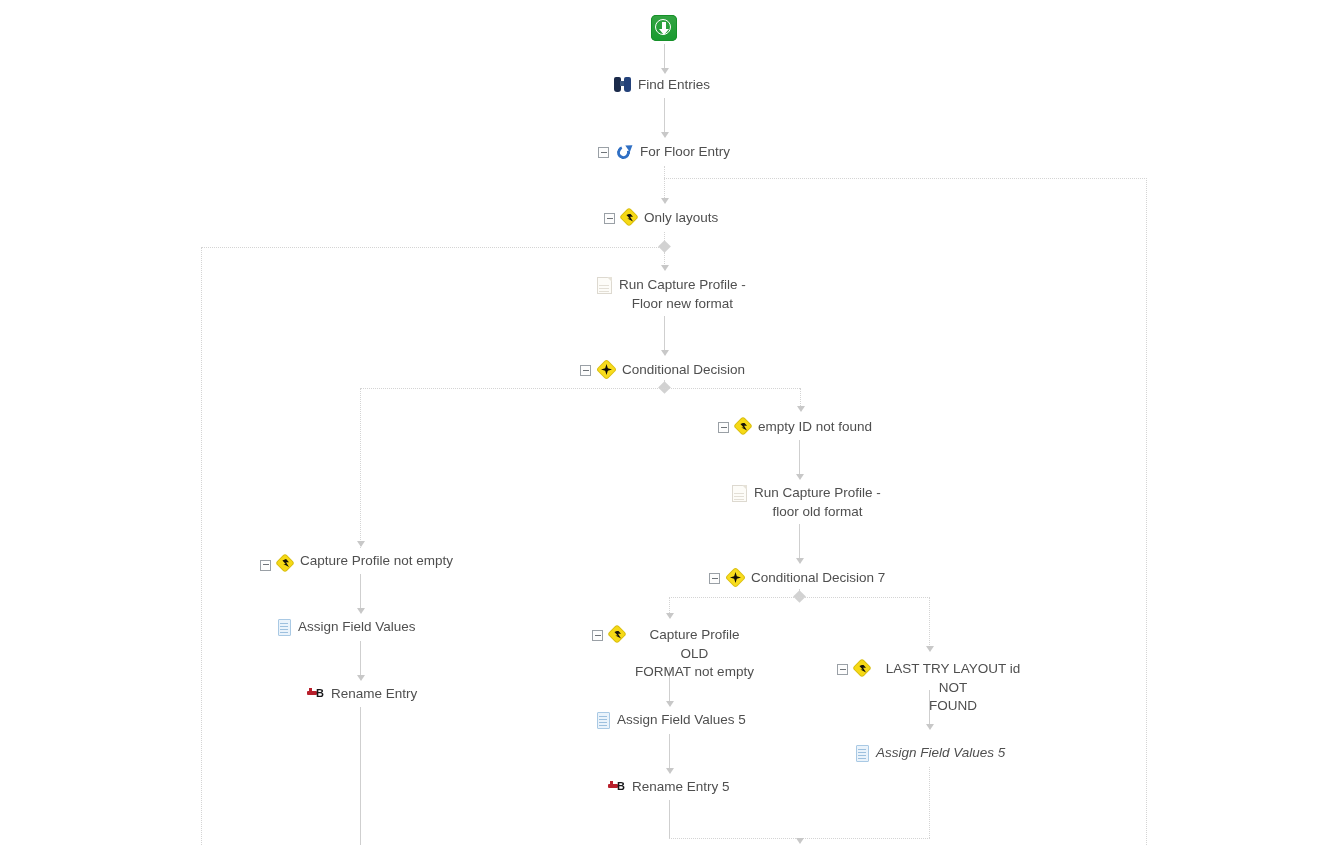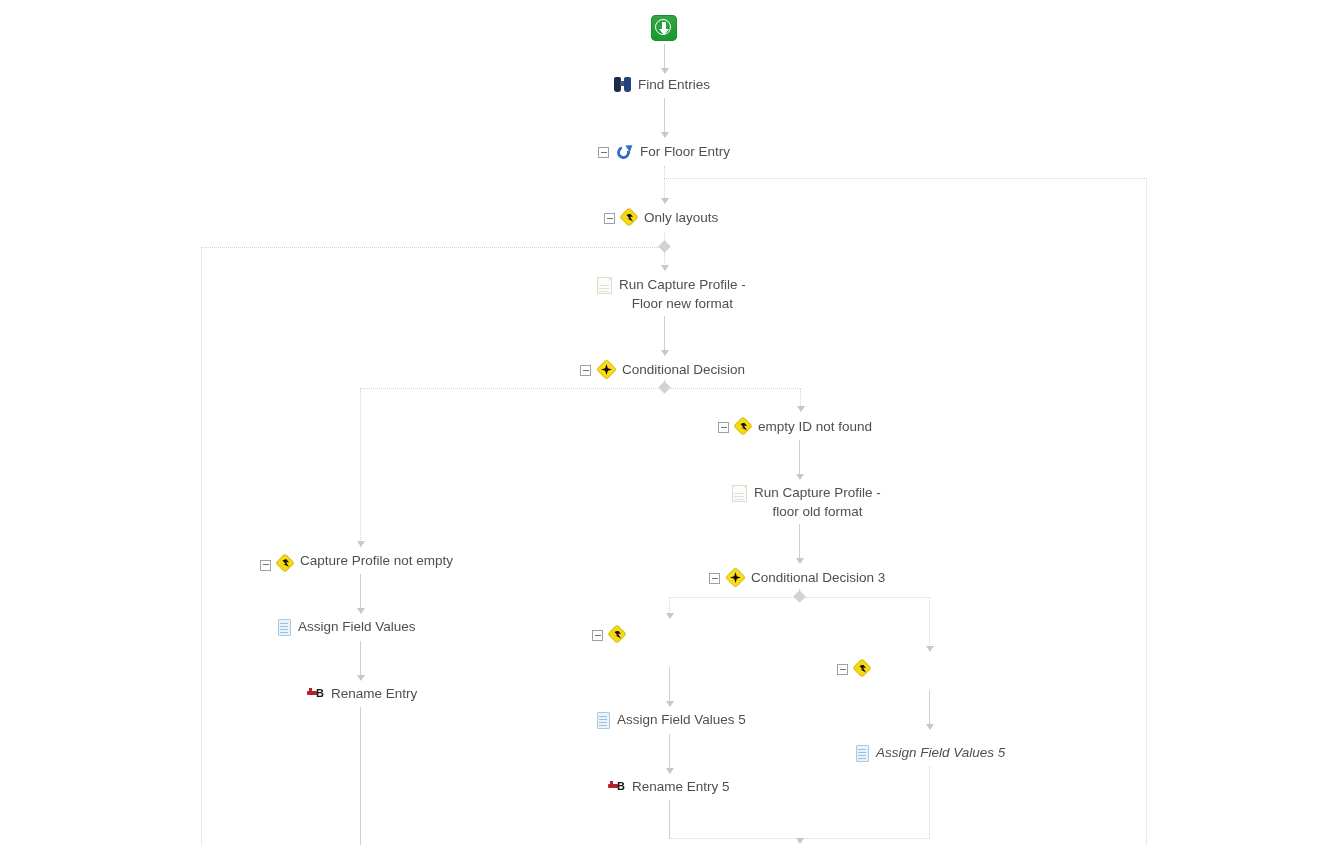--- a/index.html
+++ b/index.html
@@ -347,21 +347,21 @@
     </span>
     <span class="label">Run Capture Profile -
 floor old format</span>
   </div>
 
   <div class="node" style="left:709px; top:569px;">
     <span class="collapse"></span>
     <span class="icon ic-decision">
       <span class="dia"></span><span class="star"></span>
     </span>
-    <span class="label">Conditional Decision 3</span>
+    <span class="label">Conditional Decision 7</span>
   </div>
 
   <div class="node" style="left:260px; top:552px;align-items:flex-end;">
     <span class="collapse"></span>
     <span class="icon ic-cond">
       <span class="dia"></span><span class="glyph"></span>
     </span>
     <span class="label">Capture Profile not empty</span>
   </div>
 
@@ -378,20 +378,22 @@
       <span class="nub"></span><span class="bar"></span><span class="b">B</span>
     </span>
     <span class="label">Rename Entry</span>
   </div>
 
   <div class="node" style="left:592px; top:626px; width:165px;">
     <span class="collapse"></span>
     <span class="icon ic-cond">
       <span class="dia"></span><span class="glyph"></span>
     </span>
+    <span class="label">Capture Profile  OLD
+FORMAT not empty</span>
   </div>
 
   <div class="node" style="left:597px; top:711px;">
     <span class="icon ic-assign">
       <span class="pg"></span>
       <span class="ln" style="top:4px;"></span><span class="ln" style="top:7px;"></span><span class="ln" style="top:10px;"></span><span class="ln" style="top:13px;"></span>
     </span>
     <span class="label">Assign Field Values 5</span>
   </div>
 
@@ -400,20 +402,22 @@
       <span class="nub"></span><span class="bar"></span><span class="b">B</span>
     </span>
     <span class="label">Rename Entry 5</span>
   </div>
 
   <div class="node" style="left:837px; top:660px; width:192px;">
     <span class="collapse"></span>
     <span class="icon ic-cond">
       <span class="dia"></span><span class="glyph"></span>
     </span>
+    <span class="label">LAST TRY LAYOUT id NOT
+FOUND</span>
   </div>
 
   <div class="node" style="left:856px; top:744px;font-style:italic;">
     <span class="icon ic-assign">
       <span class="pg"></span>
       <span class="ln" style="top:4px;"></span><span class="ln" style="top:7px;"></span><span class="ln" style="top:10px;"></span><span class="ln" style="top:13px;"></span>
     </span>
     <span class="label">Assign Field Values 5</span>
   </div>
 

